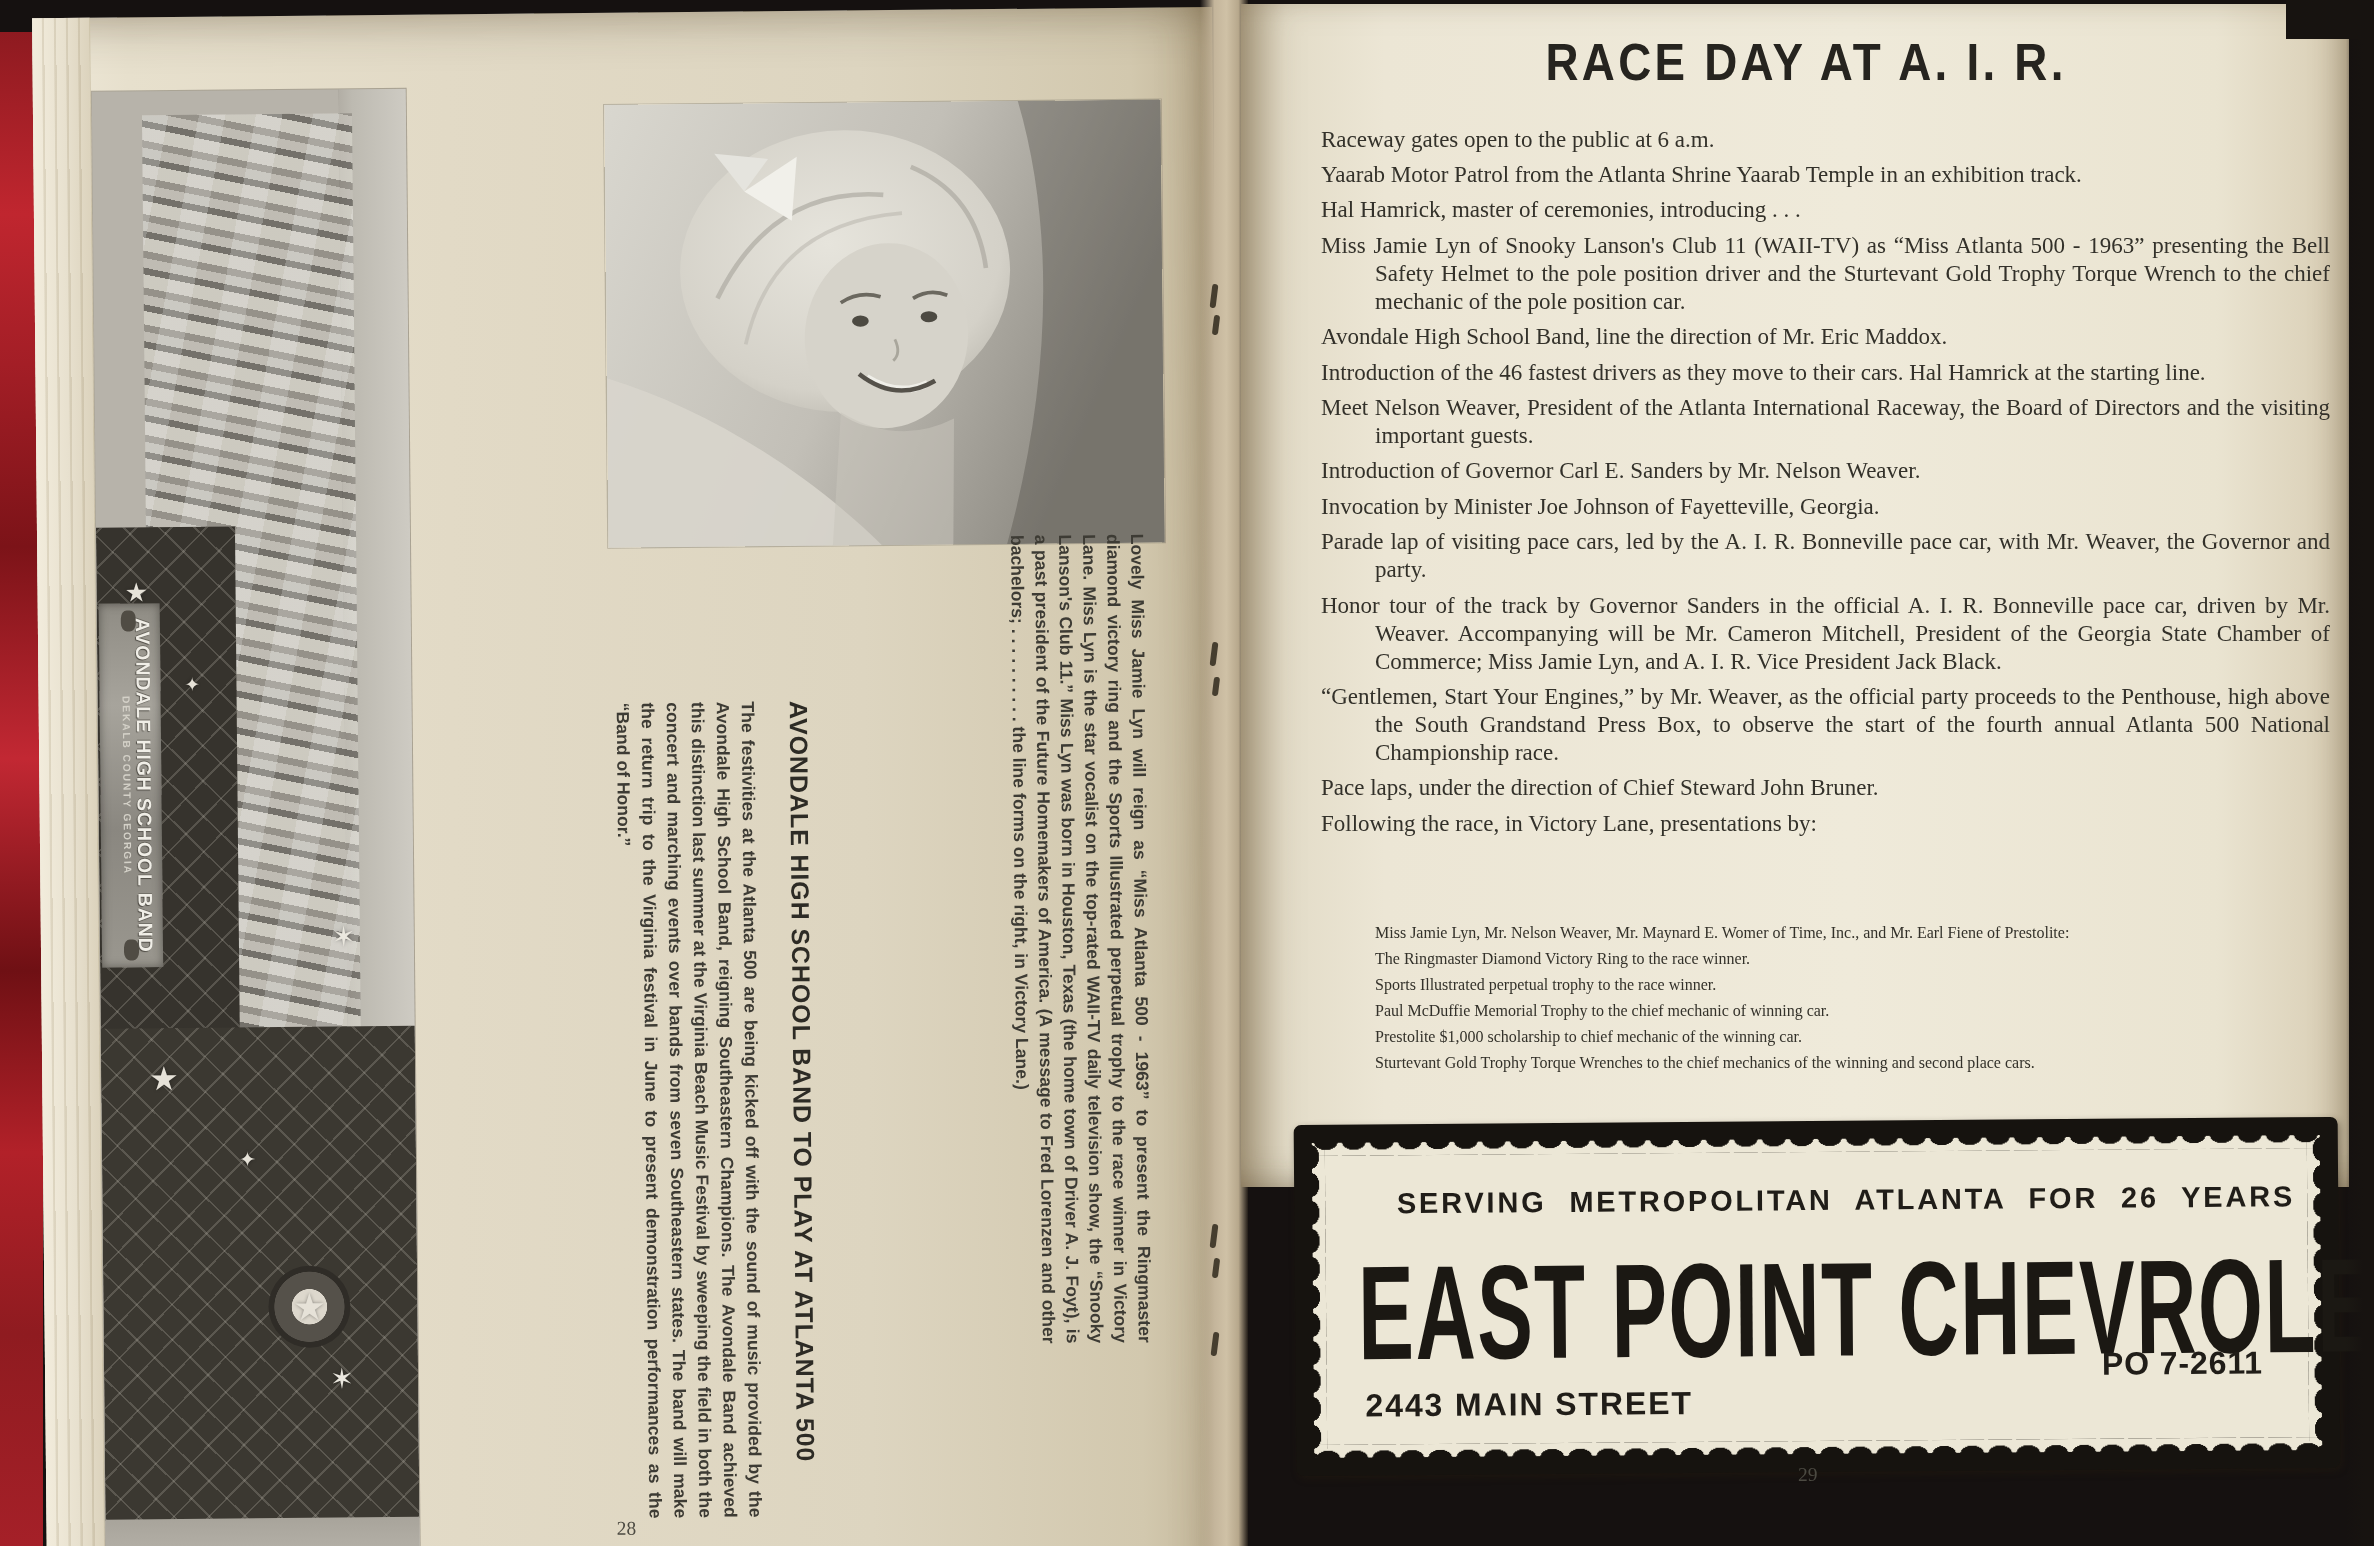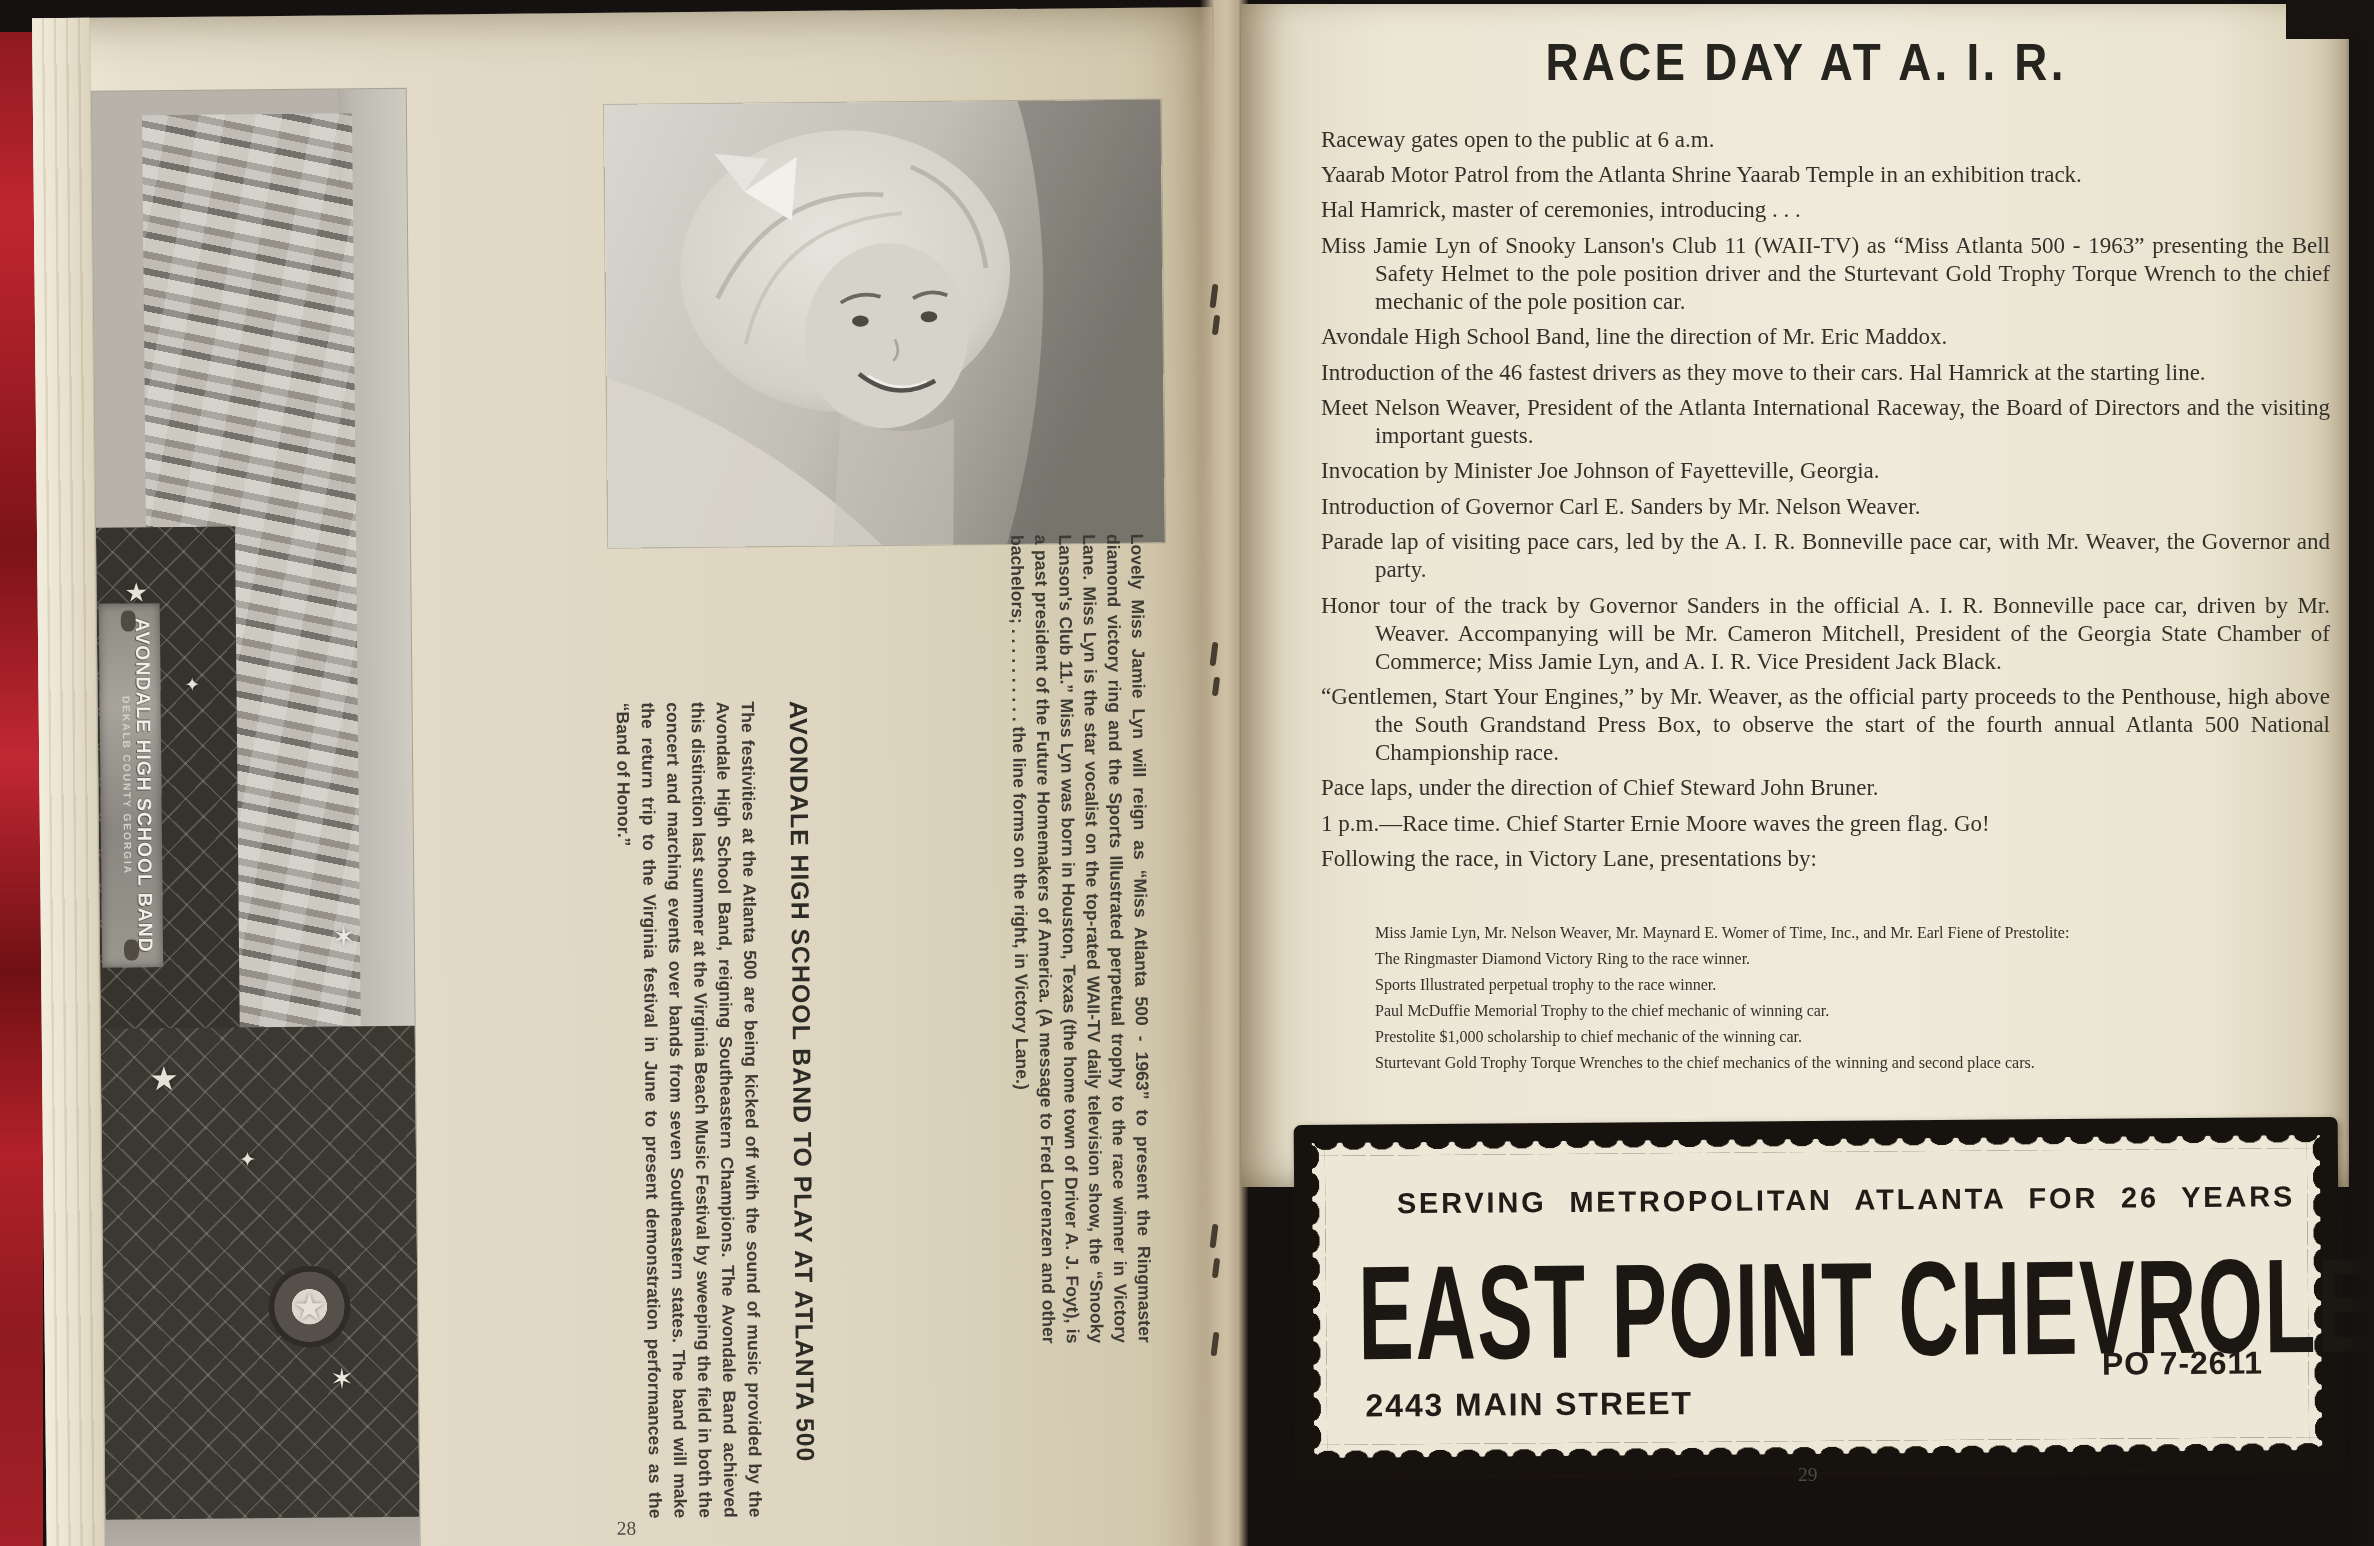--- a/index.html
+++ b/index.html
@@ -236,34 +236,33 @@
         <p>Hal Hamrick, master of ceremonies, introducing . . .</p>
 
         <p>Miss Jamie Lyn of Snooky Lanson's Club 11 (WAII-TV) as “Miss Atlanta 500 - 1963” presenting the Bell Safety Helmet to the pole position driver and the Sturtevant Gold Trophy Torque Wrench to the chief mechanic of the pole position car.</p>
 
         <p>Avondale High School Band, line the direction of Mr. Eric Maddox.</p>
 
         <p>Introduction of the 46 fastest drivers as they move to their cars. Hal Hamrick at the starting line.</p>
 
         <p>Meet Nelson Weaver, President of the Atlanta International Raceway, the Board of Directors and the visiting important guests.</p>
 
+        <p>Introduction of Governor Carl E. Sanders by Mr. Nelson Weaver.</p>
+
         <p>Invocation by Minister Joe Johnson of Fayetteville, Georgia.</p>
 
-        <p>Introduction of Governor Carl E. Sanders by Mr. Nelson Weaver.</p>
-
 
         <p>Parade lap of visiting pace cars, led by the A. I. R. Bonneville pace car, with Mr. Weaver, the Governor and party.</p>
 
         <p>Honor tour of the track by Governor Sanders in the official A. I. R. Bonneville pace car, driven by Mr. Weaver. Accompanying will be Mr. Cameron Mitchell, President of the Georgia State Chamber of Commerce; Miss Jamie Lyn, and A. I. R. Vice President Jack Black.</p>
 
         <p>“Gentlemen, Start Your Engines,” by Mr. Weaver, as the official party proceeds to the Penthouse, high above the South Grandstand Press Box, to observe the start of the fourth annual Atlanta 500 National Championship race.</p>
 
         <p>Pace laps, under the direction of Chief Steward John Bruner.</p>
 
-        <p>1 p.m.—Race time. Chief Starter Ernie Moore waves the green flag. Go!</p>
 
         <p>Following the race, in Victory Lane, presentations by:</p>
       </div>
 
     <div class="presentations">
 
         <p>Miss Jamie Lyn, Mr. Nelson Weaver, Mr. Maynard E. Womer of Time, Inc., and Mr. Earl Fiene of Prestolite:</p>
 
         <p>The Ringmaster Diamond Victory Ring to the race winner.</p>
 

